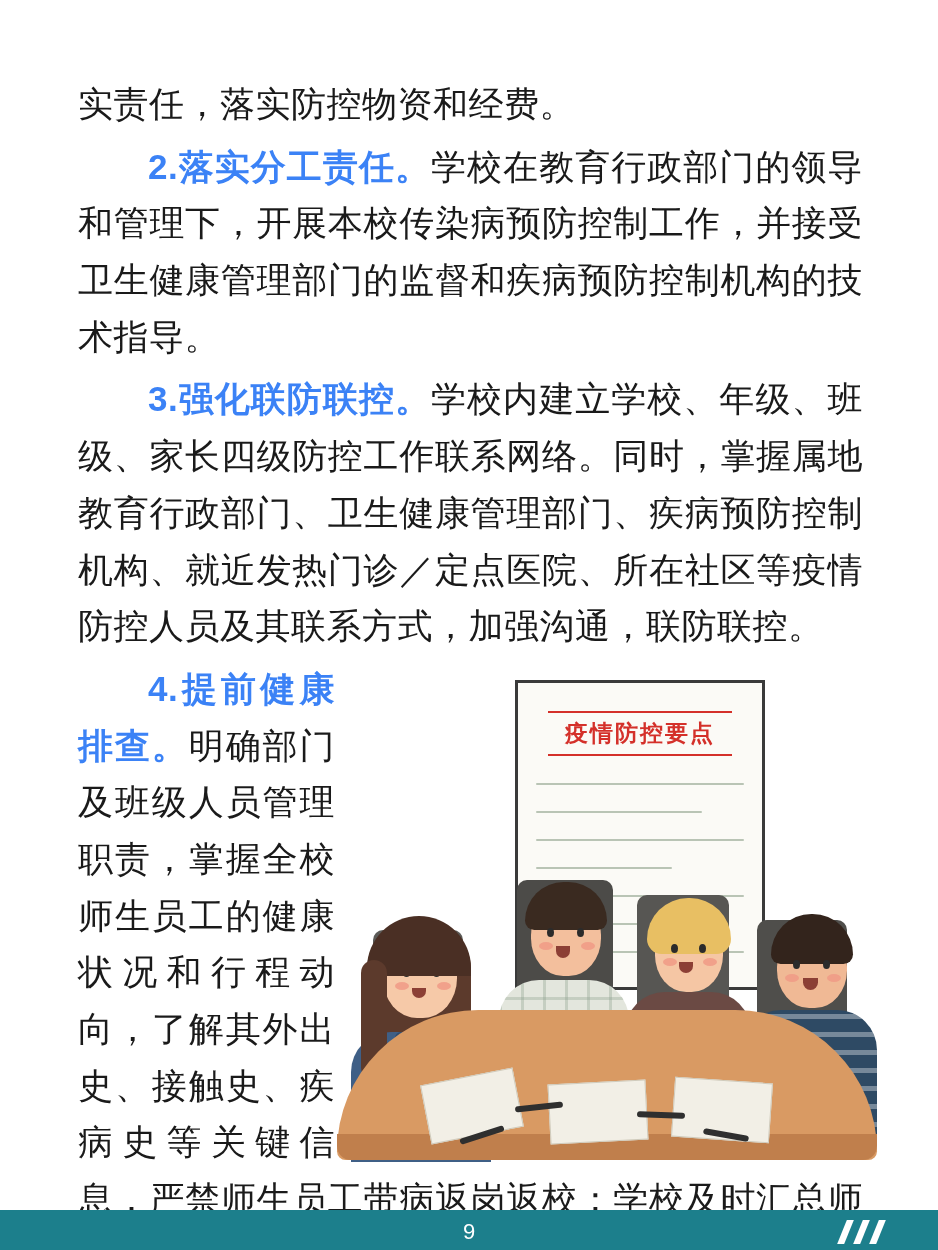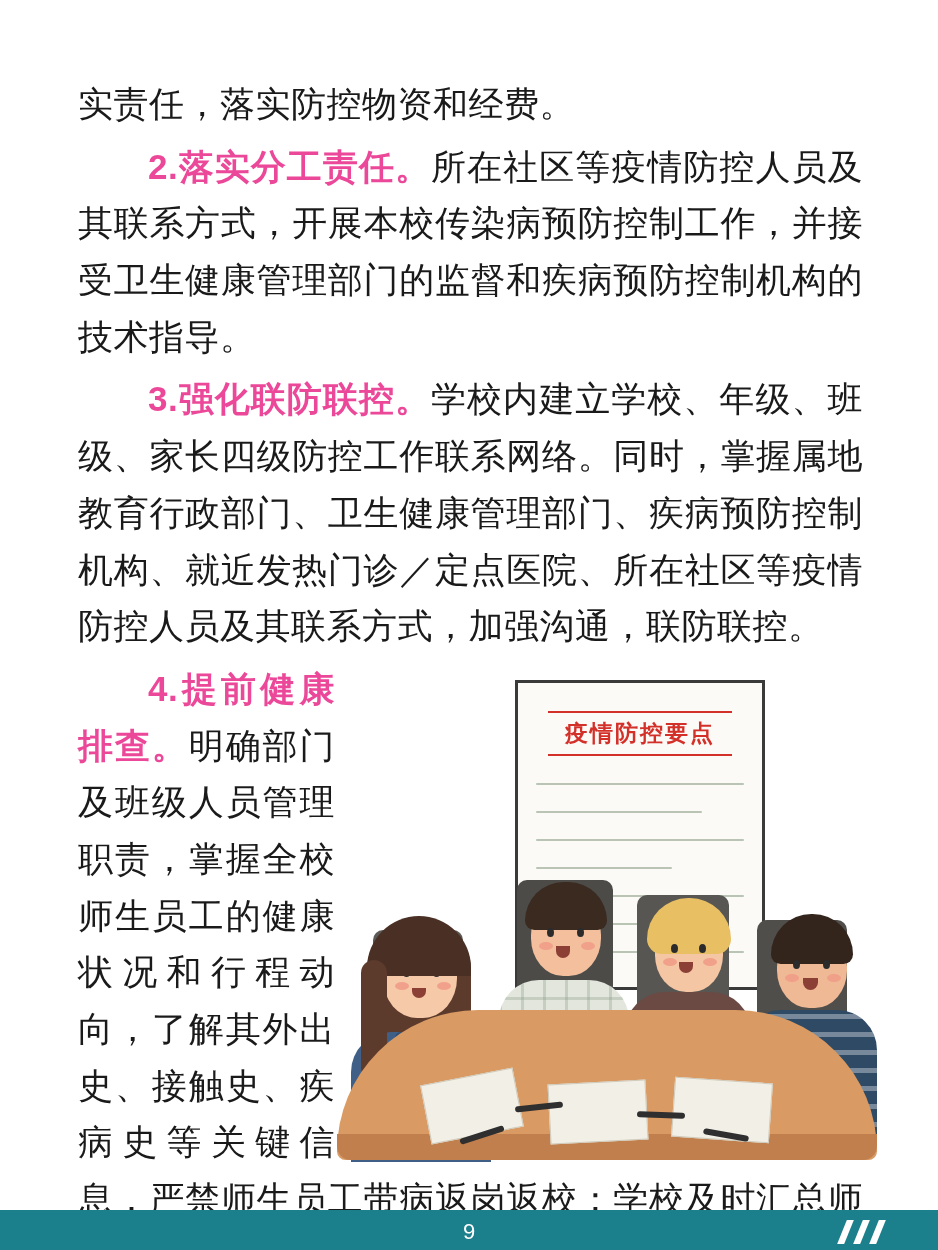--- a/index.html
+++ b/index.html
@@ -39,21 +39,21 @@
     margin: 0 0 6px 0;
     text-align: justify;
     text-justify: inter-ideograph;
   }
 
   .para.indent {
     text-indent: 70px;
   }
 
   .heading {
-    color: #ec4899;
+    color: #3b82f6;
     font-weight: bold;
   }
 
   
   .float-img {
     float: right;
     width: 520px;
     height: 470px;
     shape-outside: margin-box;
     margin: 4px 0 0 8px;
@@ -222,21 +222,21 @@
 
 <div class="page">
 
   <div class="content">
 
     <p class="para">
       <span>实责任，落实防控物资和经费。</span>
     </p>
 
     <p class="para indent">
-      <span class="heading">2.落实分工责任。</span><span>所在社区等疫情防控人员及其联系方式，开展本校传染病预防控制工作，并接受卫生健康管理部门的监督和疾病预防控制机构的技术指导。</span>
+      <span class="heading">2.落实分工责任。</span><span>学校在教育行政部门的领导和管理下，开展本校传染病预防控制工作，并接受卫生健康管理部门的监督和疾病预防控制机构的技术指导。</span>
     </p>
 
     <p class="para indent">
       <span class="heading">3.强化联防联控。</span><span>学校内建立学校、年级、班级、家长四级防控工作联系网络。同时，掌握属地教育行政部门、卫生健康管理部门、疾病预防控制机构、就近发热门诊／定点医院、所在社区等疫情防控人员及其联系方式，加强沟通，联防联控。</span>
     </p>
 
     <div class="float-img">
       <div class="illus">
 
         <div class="board">

